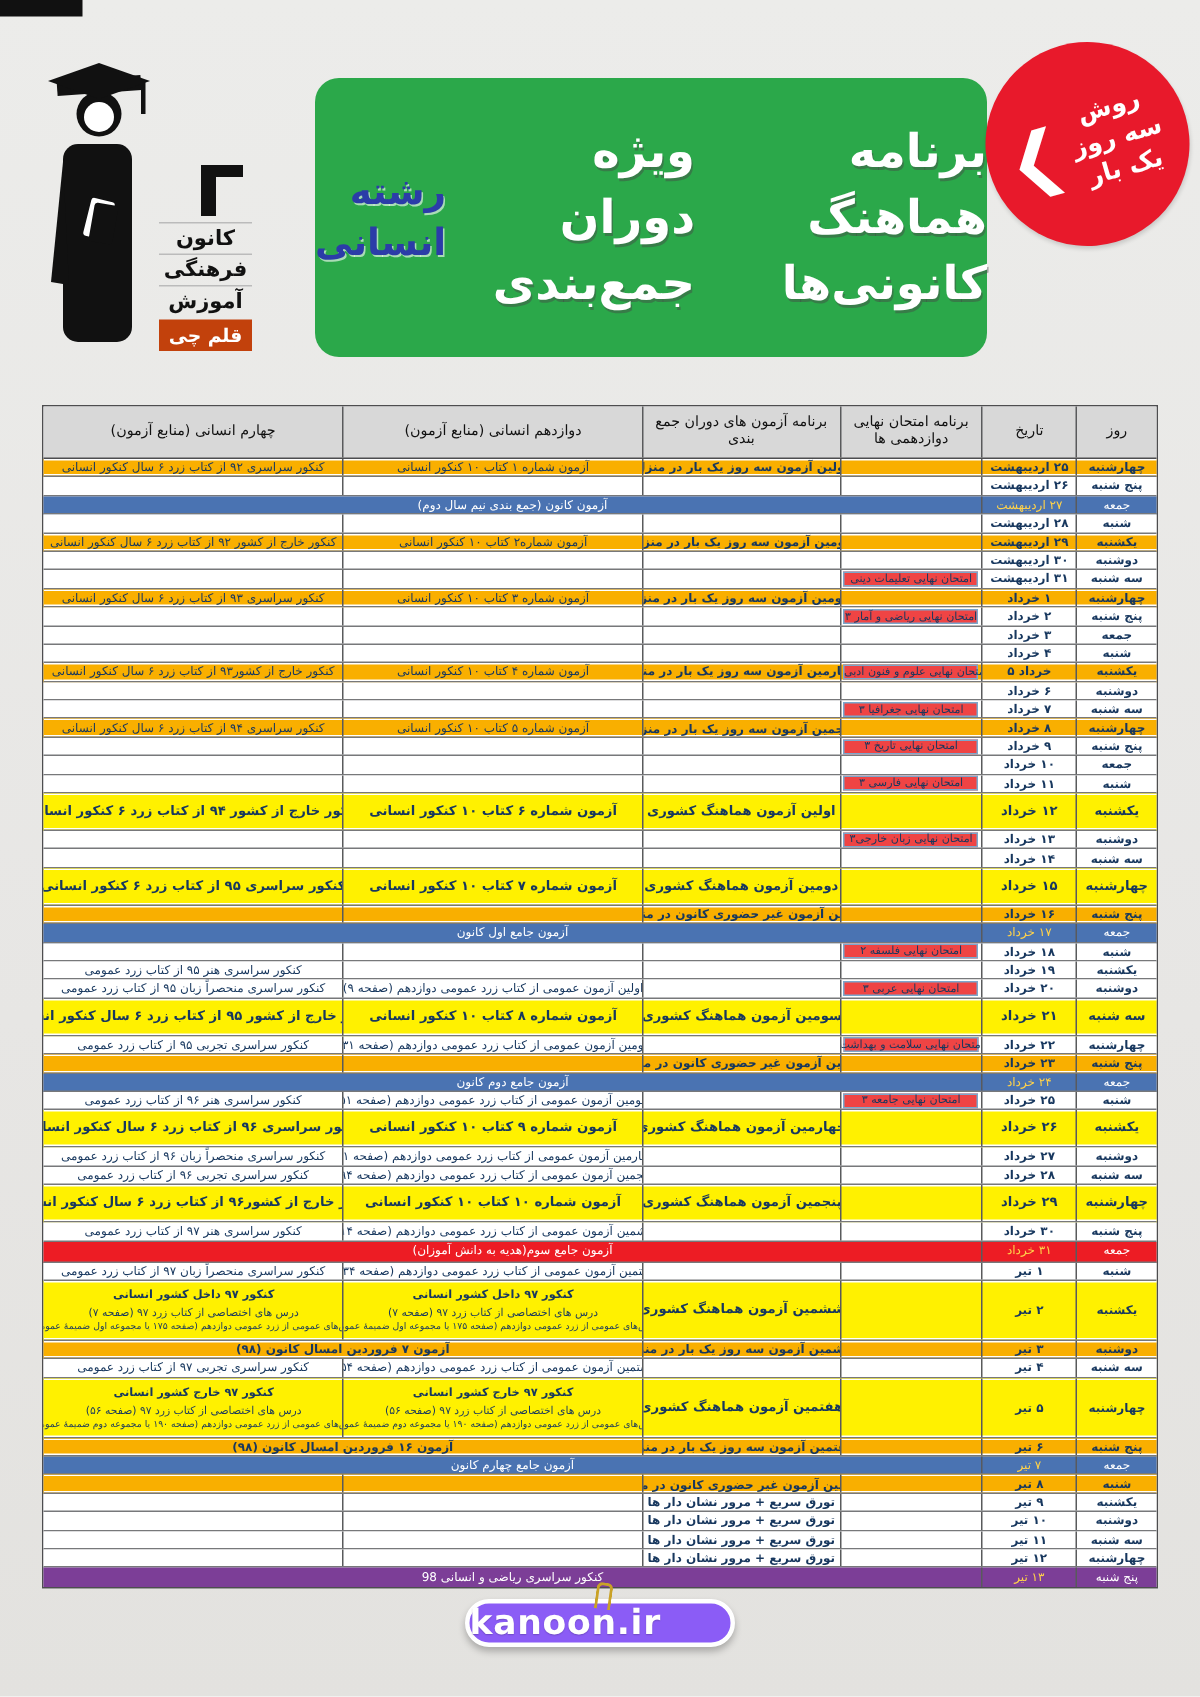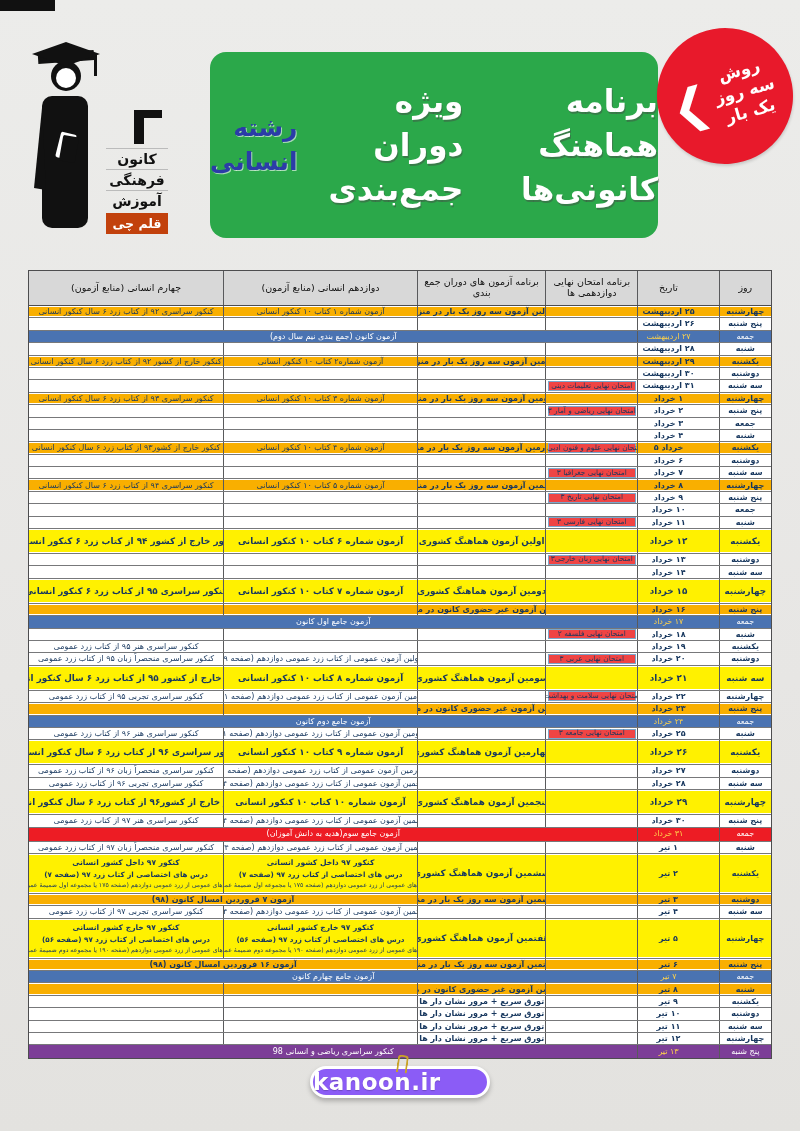--- a/index.html
+++ b/index.html
@@ -31,21 +31,21 @@
   .badge .chev{color:#fff;font-size:46px;line-height:46px;font-weight:bold;margin-left:-4px;}
   .badge .btxt{display:flex;flex-direction:column;align-items:center;direction:rtl;}
   .badge .btxt span{color:#fff;font-weight:bold;font-size:16.5px;line-height:21px;white-space:nowrap;}
   
   .tbl{position:absolute;left:28px;top:270px;width:744px;border:1.5px solid #4d4d4f;box-sizing:border-box;background:#fff;}
   .row{display:flex;width:100%;box-sizing:border-box;border-bottom:1px solid #77787a;}
   .row:last-child{border-bottom:none;}
   .cell{box-sizing:border-box;display:flex;align-items:center;justify-content:center;
     overflow:hidden;white-space:nowrap;border-left:1px solid #595a5c;font-size:8px;line-height:1.15;}
   .cell:last-child{border-left:none;}
-  .c-day{width:7.26%;font-weight:bold;margin-left:20px;}
+  .c-day{width:7.26%;font-weight:bold;}
   .c-date{width:8.47%;font-weight:bold;}
   .c-exam{width:12.77%;}
   .c-plan{width:17.74%;font-weight:bold;}
   .c-src{width:26.88%;}
   .c-span4{width:84.27%;font-weight:bold;}
   .c-span2{width:53.76%;font-weight:bold;}
   .hrow{height:35px;background:#d8d8d8;border-bottom:1.5px solid #4d4d4f;}
   .hrow .cell{font-weight:normal;font-size:9.5px;color:#111;white-space:normal;text-align:center;}
   .r-white{height:12.4px;background:#fff;}
   .r-amber{height:12.4px;background:#f9af00;box-shadow:inset 0 1px 0 #fff,inset 0 -1px 0 #fff;}
@@ -55,21 +55,21 @@
   .r-yellow3 .c-plan{font-size:8.8px;}
   .r-blue{height:12.4px;background:#4a73b2;}
   .r-red{height:14px;background:#ed1c24;}
   .r-purple{height:13px;background:#7c3e97;}
   .r-blue .cell,.r-red .cell,.r-purple .cell{color:#fff;font-weight:normal;}
   .r-blue .c-date,.r-red .c-date,.r-purple .c-date{color:#ffd24a;}
   .exam-chip{background:#ef4444;border:1px solid #7ba7cc;box-sizing:border-box;width:96%;height:10px;
     display:flex;align-items:center;justify-content:center;font-size:7.4px;color:#17375e;text-align:center;}
   .multi{flex-direction:column;gap:0;}
   .multi .l1{font-weight:bold;font-size:7.6px;line-height:12px;}
-  .multi .l2{font-weight:bold;font-size:7.2px;line-height:11px;}
+  .multi .l2{font-weight:normal;font-size:7.2px;line-height:11px;}
   .multi .l3{font-size:6.2px;line-height:10px;}
   
   .kanoon{position:absolute;left:310px;top:1066px;width:180px;height:32px;background:#8b5cf6;border:3px solid #fff;
     border-radius:24px;box-sizing:border-box;display:flex;align-items:center;justify-content:flex-start;
     box-shadow:0 3px 5px rgba(0,0,0,.25);direction:ltr;}
   .kanoon span{color:#fff;font-weight:bold;font-size:23px;letter-spacing:.5px;text-shadow:0 1px 1px rgba(0,0,0,.2);}
   .clip{position:absolute;left:84px;top:-14px;width:7px;height:16px;border:2px solid #c9a227;border-bottom:none;
     border-radius:4px 4px 0 0;transform:rotate(8deg);}
 </style>
 </head>

